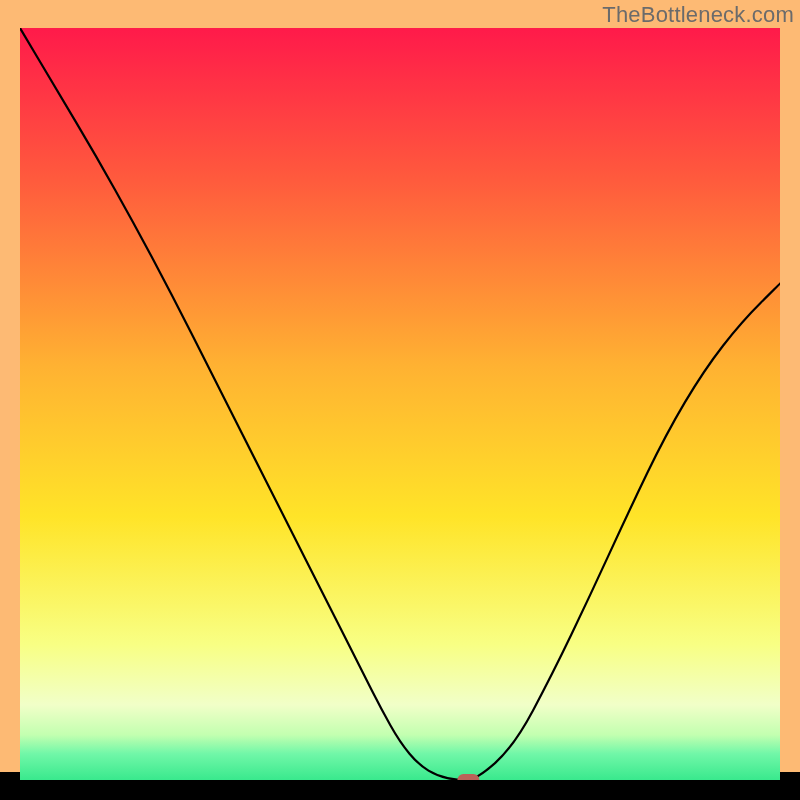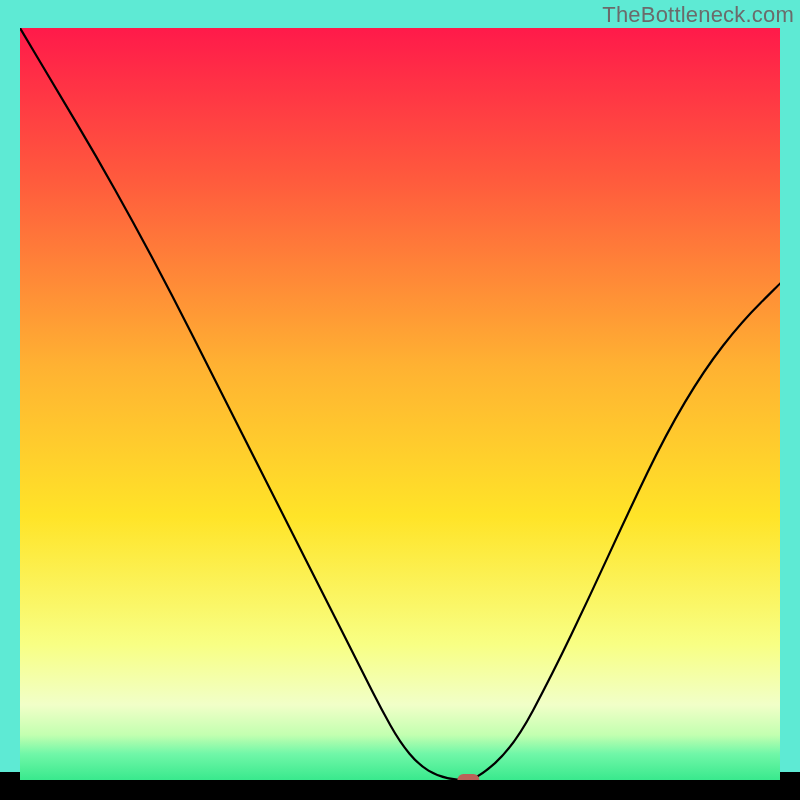--- a/index.html
+++ b/index.html
@@ -8,21 +8,21 @@
     width: 800px;
     height: 800px;
     overflow: hidden;
     background: #000;
     font-family: Arial, Helvetica, sans-serif;
   }
   .frame {
     position: relative;
     width: 800px;
     height: 772px;
-    background: #5eead4;
+    background: #fdba74;
   }
   .attribution {
     position: absolute;
     top: 2px;
     right: 6px;
     color: #6b6b6b;
     font-size: 22px;
     font-weight: 500;
     letter-spacing: 0.2px;
     z-index: 20;

